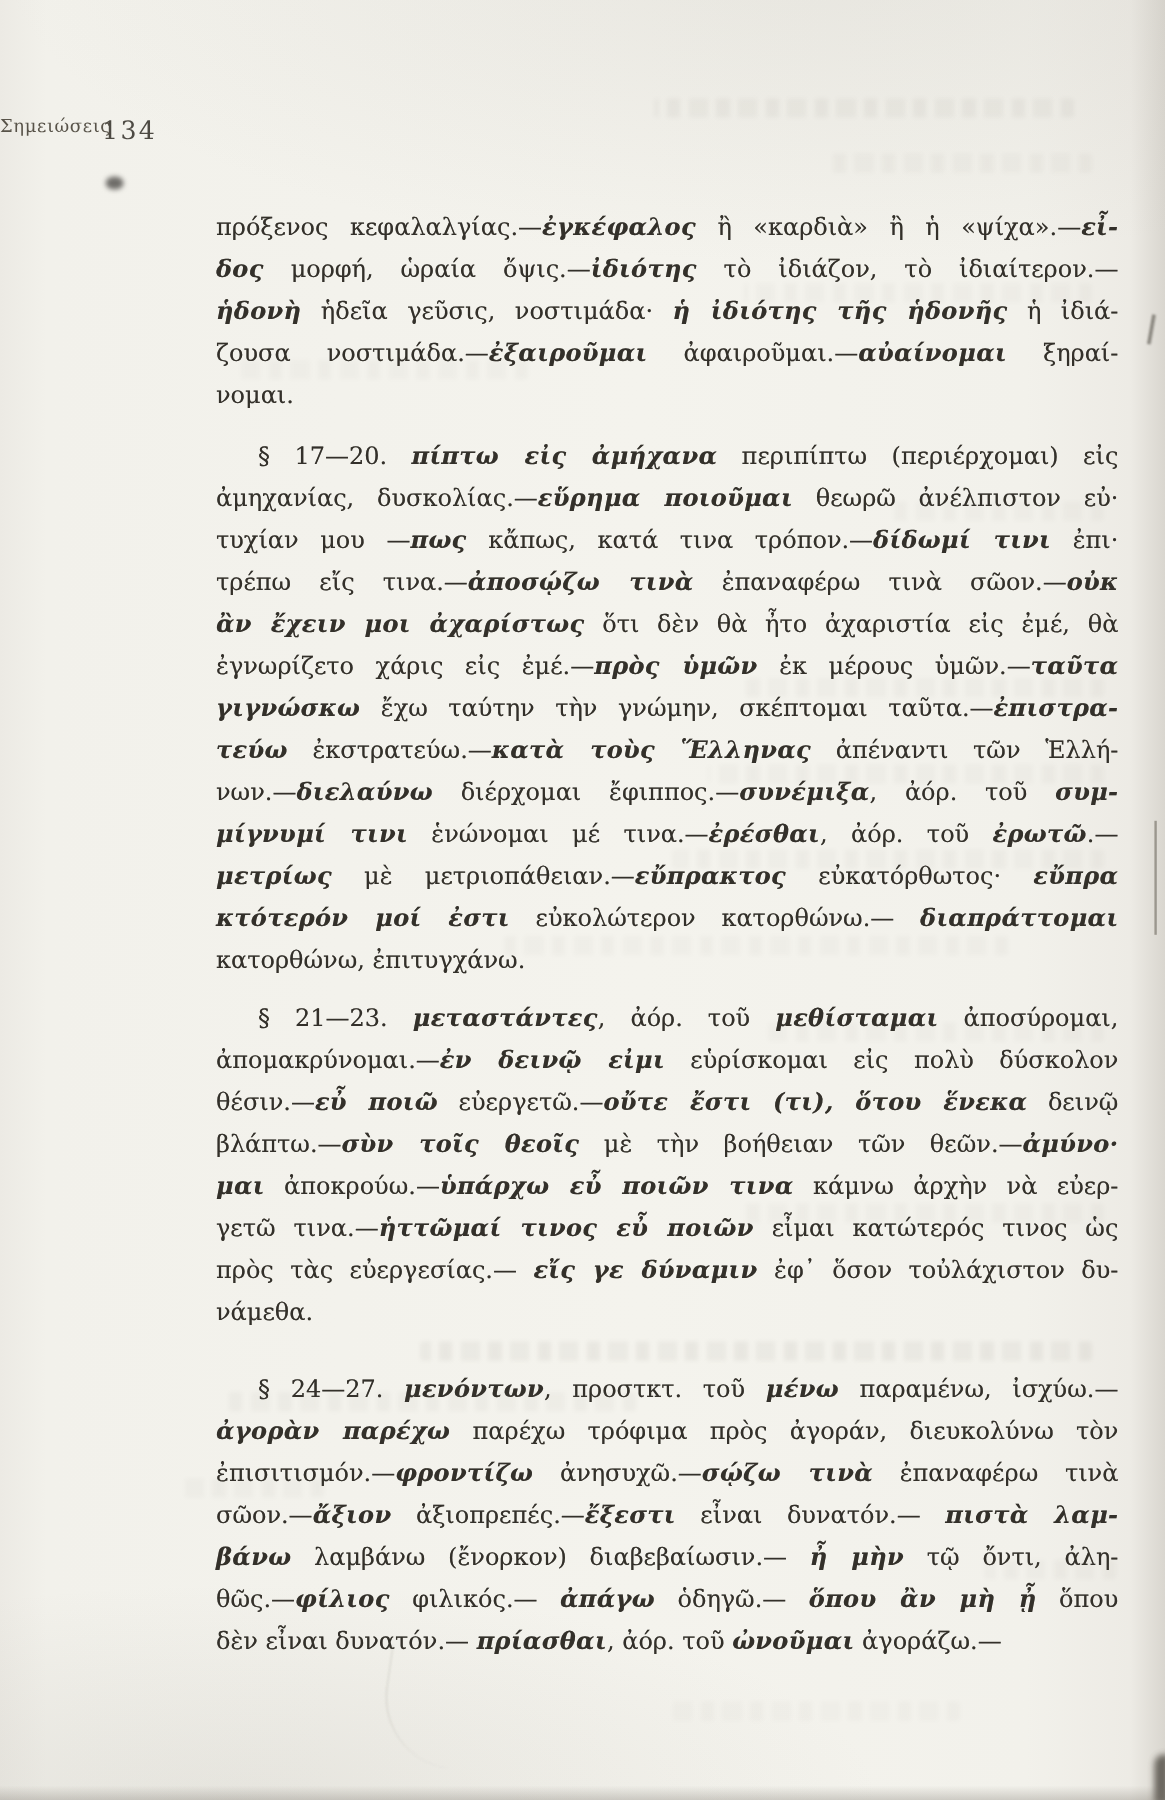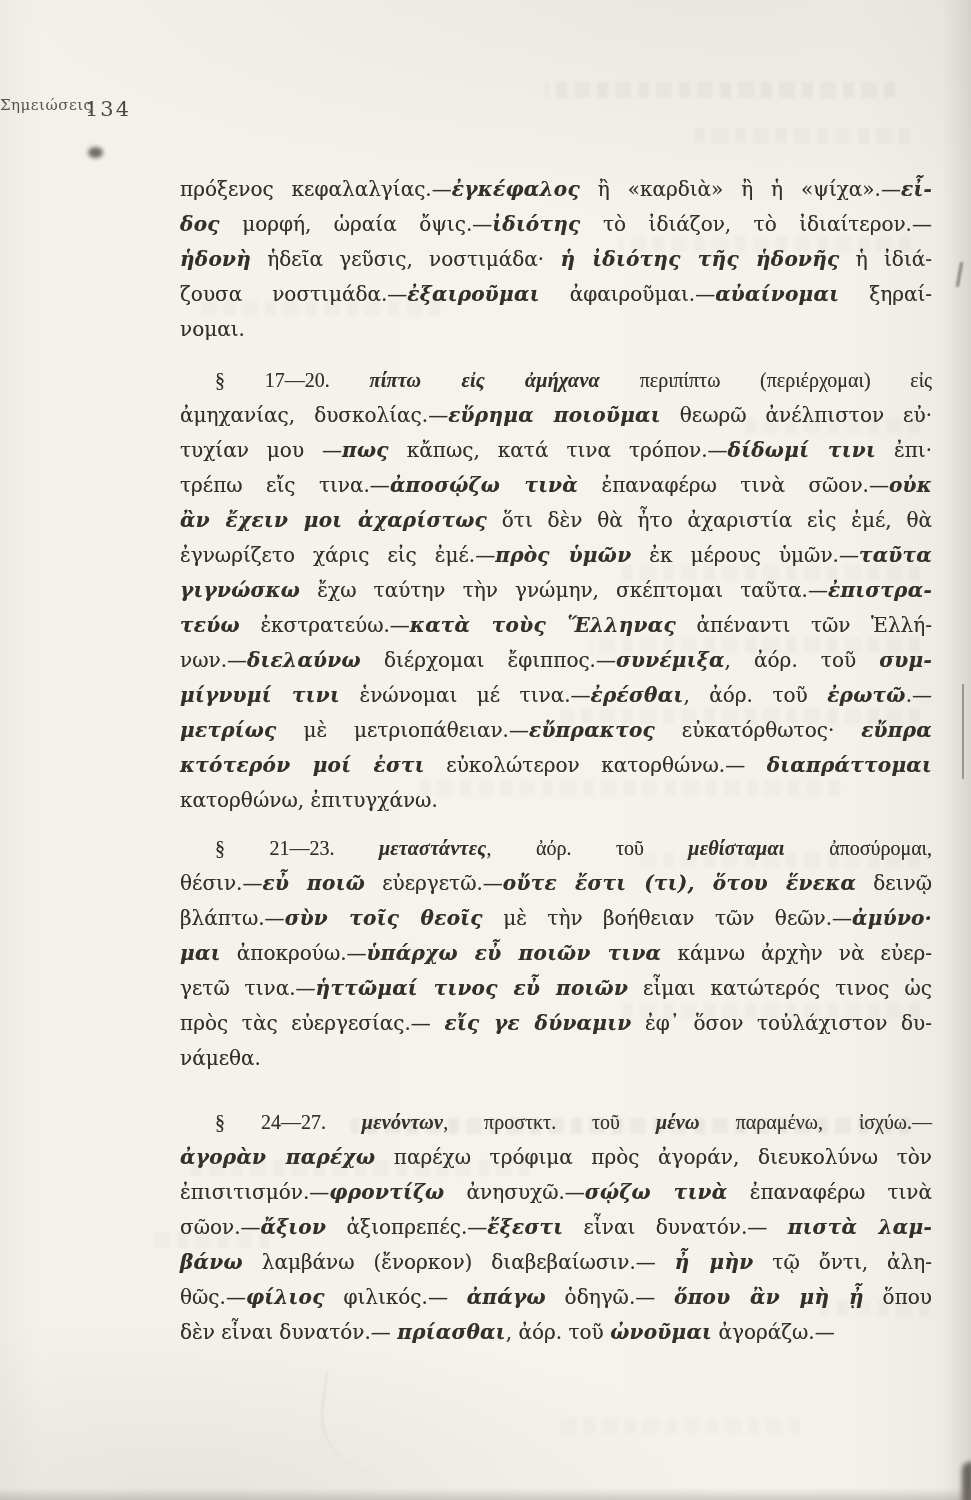--- a/index.html
+++ b/index.html
@@ -33,21 +33,21 @@
   .textblock {
     position: absolute; left: 180px; top: 172px; width: 752px;
     color: #33302a; font-size: 20px;
     text-shadow: 0 0 0.5px rgba(70,65,58,0.55);
   }
   .line {
     height: 35px; line-height: 35px;
     text-align: justify; text-align-last: justify;
   }
   .line.last { text-align-last: left; }
-  .paragraph.indent .line:first-child { text-indent: 35px; font-family: Liberation Serif, serif; }
+  .paragraph.indent .line:first-child { text-indent: 35px; }
   .p2 { margin-top: 16px; }
   .p3 { margin-top: 13px; }
   .p4 { margin-top: 29px; }
   .lemma { font-weight: bold; font-style: italic; letter-spacing: 0.3px; }
   .plain { font-weight: normal; }
 
   
   .ink-dot {
     position: absolute; left: 88px; top: 147px; width: 15px; height: 11px;
     background: #6f6d69; border-radius: 50%; filter: blur(2px);
@@ -103,20 +103,21 @@
         <div class="line"><span class="lemma">γιγνώσκω</span><span class="plain"> ἔχω ταύτην τὴν γνώμην, σκέπτομαι ταῦτα.—</span><span class="lemma">ἐπιστρα-</span></div>
         <div class="line"><span class="lemma">τεύω</span><span class="plain"> ἐκστρατεύω.—</span><span class="lemma">κατὰ τοὺς Ἕλληνας</span><span class="plain"> ἀπέναντι τῶν Ἑλλή-</span></div>
         <div class="line"><span class="plain">νων.—</span><span class="lemma">διελαύνω</span><span class="plain"> διέρχομαι ἔφιππος.—</span><span class="lemma">συνέμιξα</span><span class="plain">, ἀόρ. τοῦ </span><span class="lemma">συμ-</span></div>
         <div class="line"><span class="lemma">μίγνυμί τινι</span><span class="plain"> ἑνώνομαι μέ τινα.—</span><span class="lemma">ἐρέσθαι</span><span class="plain">, ἀόρ. τοῦ </span><span class="lemma">ἐρωτῶ</span><span class="plain">.—</span></div>
         <div class="line"><span class="lemma">μετρίως</span><span class="plain"> μὲ μετριοπάθειαν.—</span><span class="lemma">εὔπρακτος</span><span class="plain"> εὐκατόρθωτος· </span><span class="lemma">εὔπρα</span></div>
         <div class="line"><span class="lemma">κτότερόν μοί ἐστι</span><span class="plain"> εὐκολώτερον κατορθώνω.— </span><span class="lemma">διαπράττομαι</span></div>
         <div class="line last"><span class="plain">κατορθώνω, ἐπιτυγχάνω.</span></div>
       </div>
       <div class="paragraph p3 indent">
         <div class="line"><span class="plain">§ 21—23. </span><span class="lemma">μεταστάντες</span><span class="plain">, ἀόρ. τοῦ </span><span class="lemma">μεθίσταμαι</span><span class="plain"> ἀποσύρομαι,</span></div>
+        <div class="line"><span class="plain">ἀπομακρύνομαι.—</span><span class="lemma">ἐν δεινῷ εἰμι</span><span class="plain"> εὑρίσκομαι εἰς πολὺ δύσκολον</span></div>
         <div class="line"><span class="plain">θέσιν.—</span><span class="lemma">εὖ ποιῶ</span><span class="plain"> εὐεργετῶ.—</span><span class="lemma">οὔτε ἔστι (τι), ὅτου ἕνεκα</span><span class="plain"> δεινῷ</span></div>
         <div class="line"><span class="plain">βλάπτω.—</span><span class="lemma">σὺν τοῖς θεοῖς</span><span class="plain"> μὲ τὴν βοήθειαν τῶν θεῶν.—</span><span class="lemma">ἀμύνο·</span></div>
         <div class="line"><span class="lemma">μαι</span><span class="plain"> ἀποκρούω.—</span><span class="lemma">ὑπάρχω εὖ ποιῶν τινα</span><span class="plain"> κάμνω ἀρχὴν νὰ εὐερ-</span></div>
         <div class="line"><span class="plain">γετῶ τινα.—</span><span class="lemma">ἡττῶμαί τινος εὖ ποιῶν</span><span class="plain"> εἶμαι κατώτερός τινος ὡς</span></div>
         <div class="line"><span class="plain">πρὸς τὰς εὐεργεσίας.— </span><span class="lemma">εἴς γε δύναμιν</span><span class="plain"> ἐφ᾽ ὅσον τοὐλάχιστον δυ-</span></div>
         <div class="line last"><span class="plain">νάμεθα.</span></div>
       </div>
       <div class="paragraph p4 indent">
         <div class="line"><span class="plain">§ 24—27. </span><span class="lemma">μενόντων</span><span class="plain">, προστκτ. τοῦ </span><span class="lemma">μένω</span><span class="plain"> παραμένω, ἰσχύω.—</span></div>
         <div class="line"><span class="lemma">ἀγορὰν παρέχω</span><span class="plain"> παρέχω τρόφιμα πρὸς ἀγοράν, διευκολύνω τὸν</span></div>

